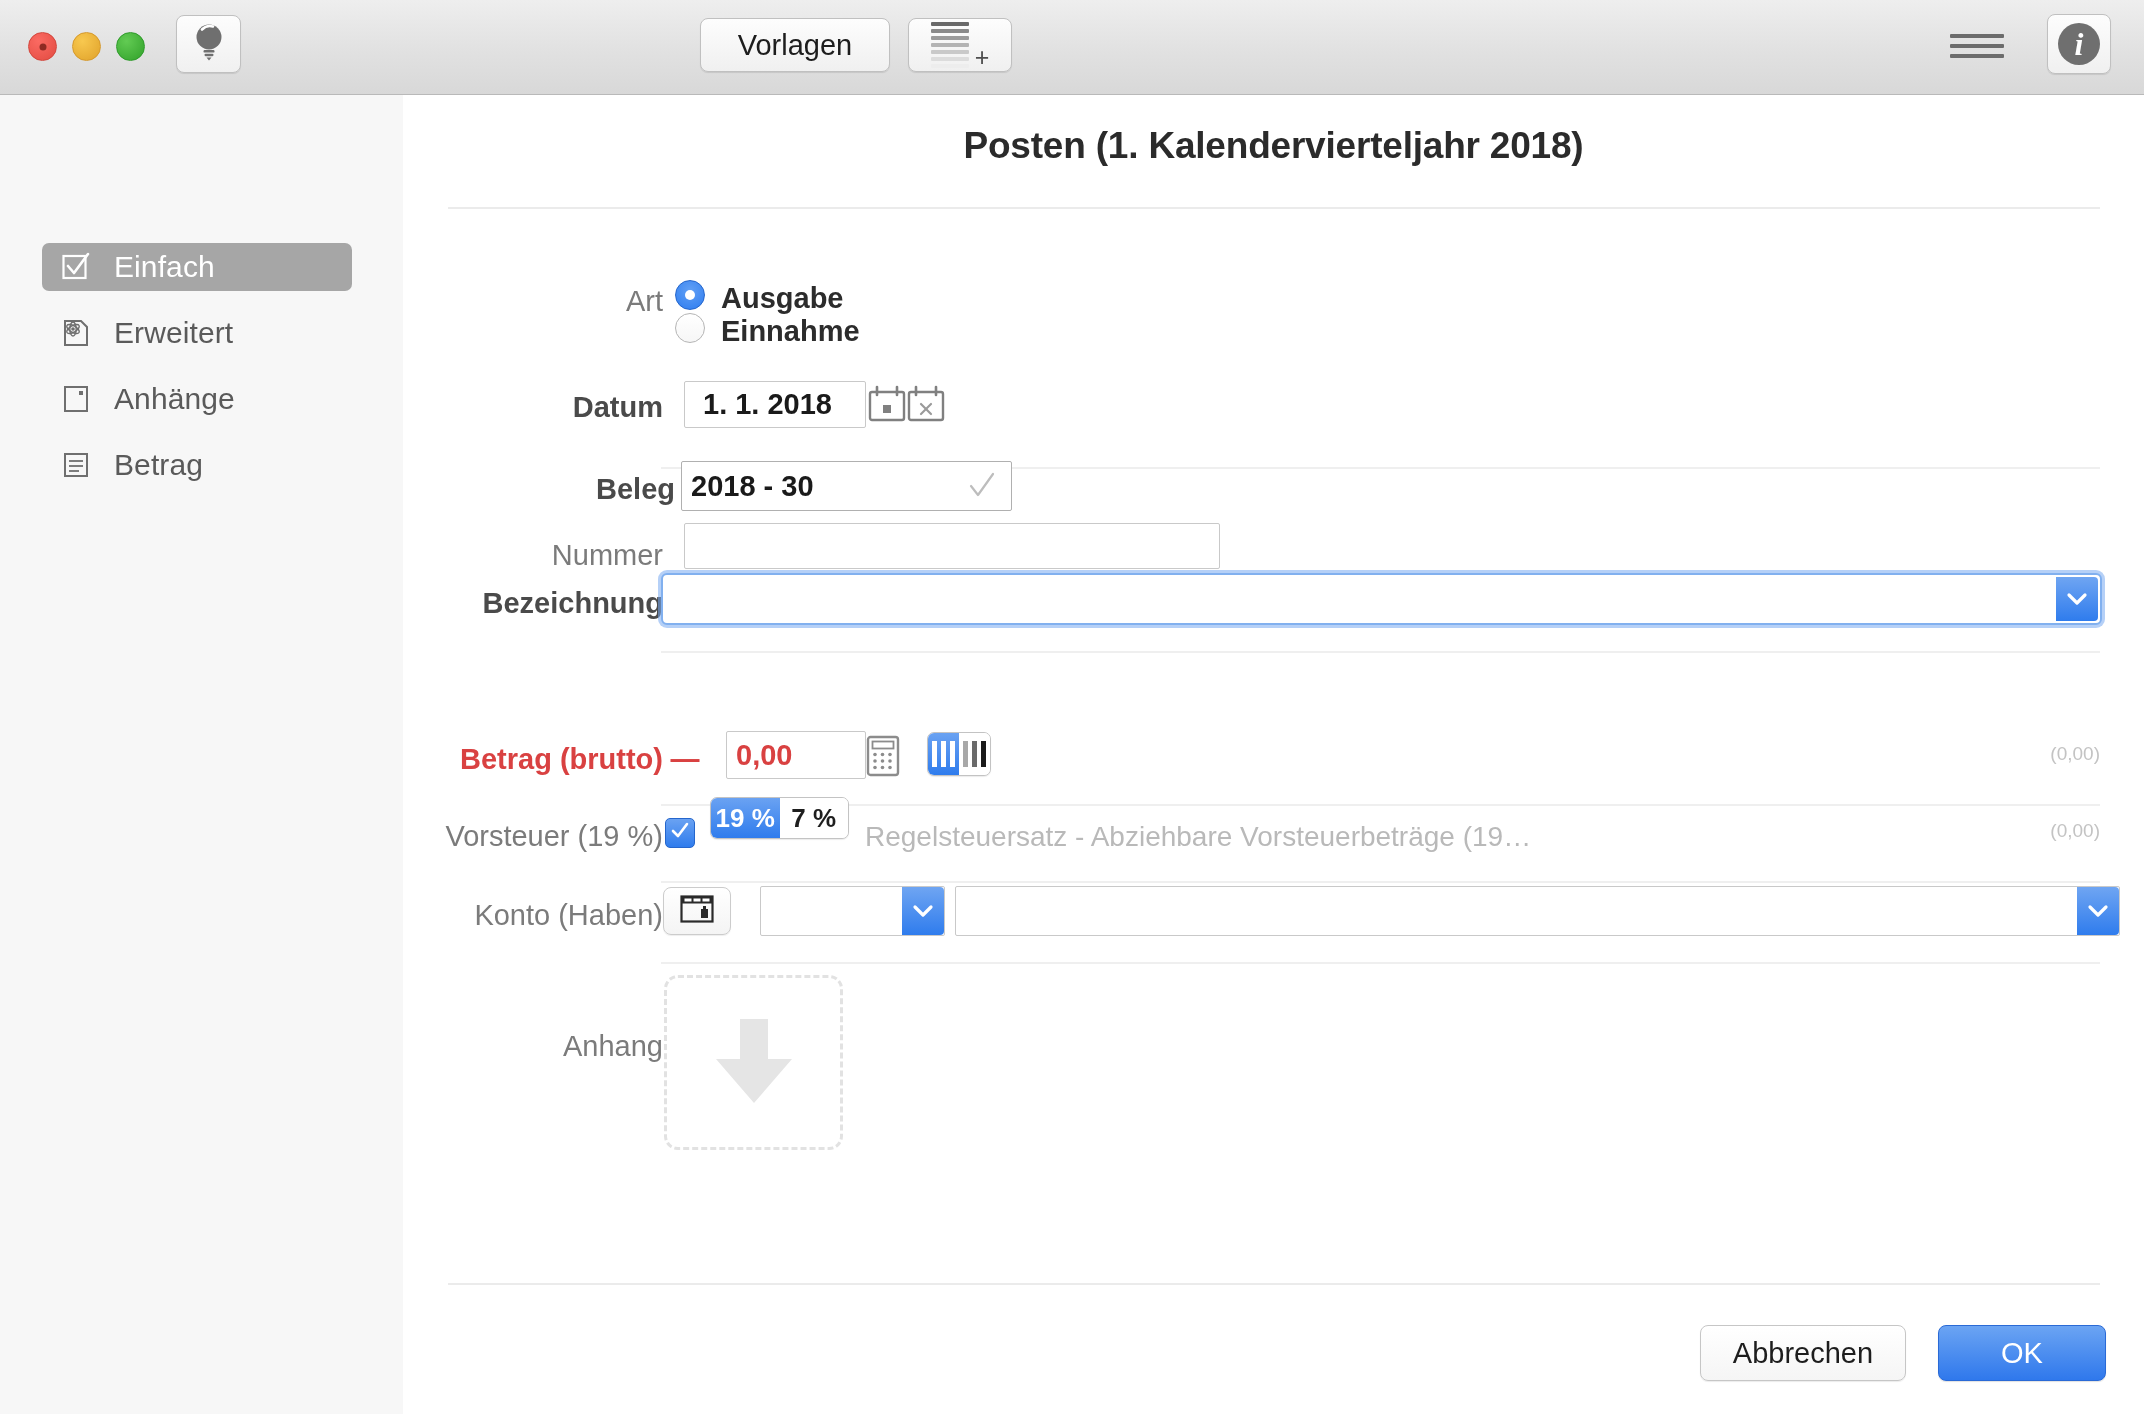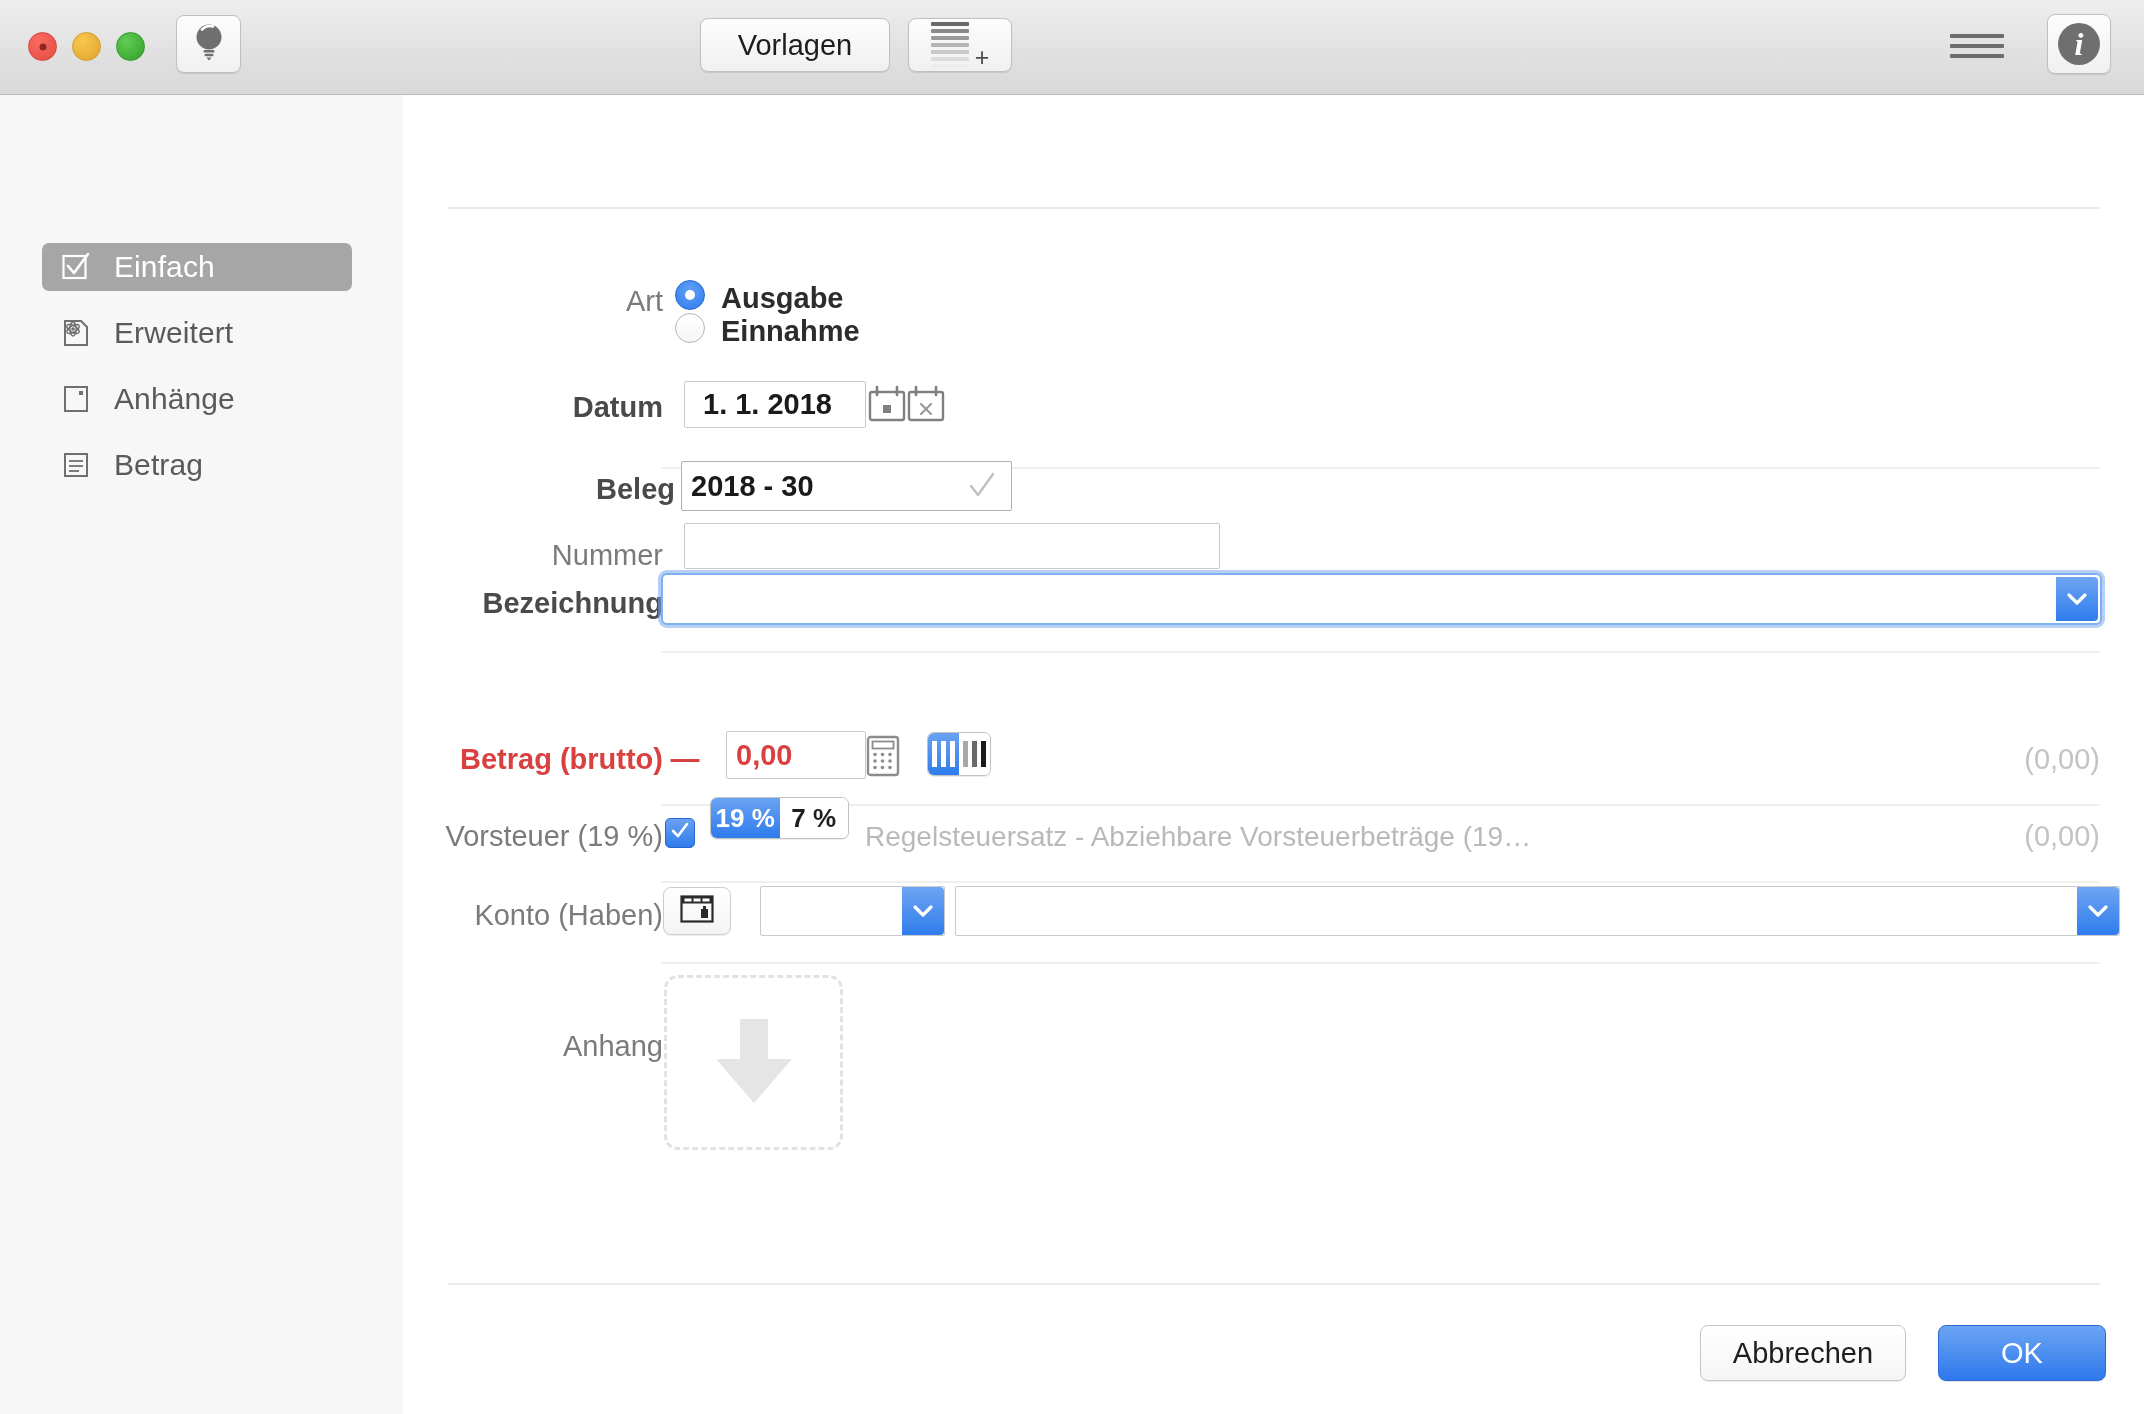--- a/index.html
+++ b/index.html
@@ -239,21 +239,21 @@
     display: flex; align-items: center; justify-content: center;
   }
 
   .muted {
     position: absolute;
     font-size: 28px; color: #b9b9b9;
     white-space: nowrap;
   }
   .amount-right {
     position: absolute;
-    font-size: 29px; color: #c3c3c3;
+    font-size: 19px; color: #c3c3c3;
     text-align: right;
     white-space: nowrap;
   }
 
   .red { color: #d94141 !important; }
 
   
   .dropzone {
     position: absolute;
     border: 3px dashed #e2e2e2;
@@ -400,20 +400,21 @@
           </svg>
         </span>
         <span class="nav-label">Betrag</span>
       </div>
 
     </div>
   </div>
 
   <div class="content">
 
+    <div class="dlg-title">Posten (1. Kalendervierteljahr 2018)</div>
     <div class="hr-top"></div>
 
     <div class="lbl" style="left:100px; top:190px; width:160px;">Art</div>
 
     <div class="radio on" style="left:272px; top:185px;"></div>
     <div class="radio-txt" style="left:318px; top:187px;">Ausgabe</div>
 
     <div class="radio off" style="left:272px; top:218px;"></div>
     <div class="radio-txt" style="left:318px; top:220px;">Einnahme</div>
 

